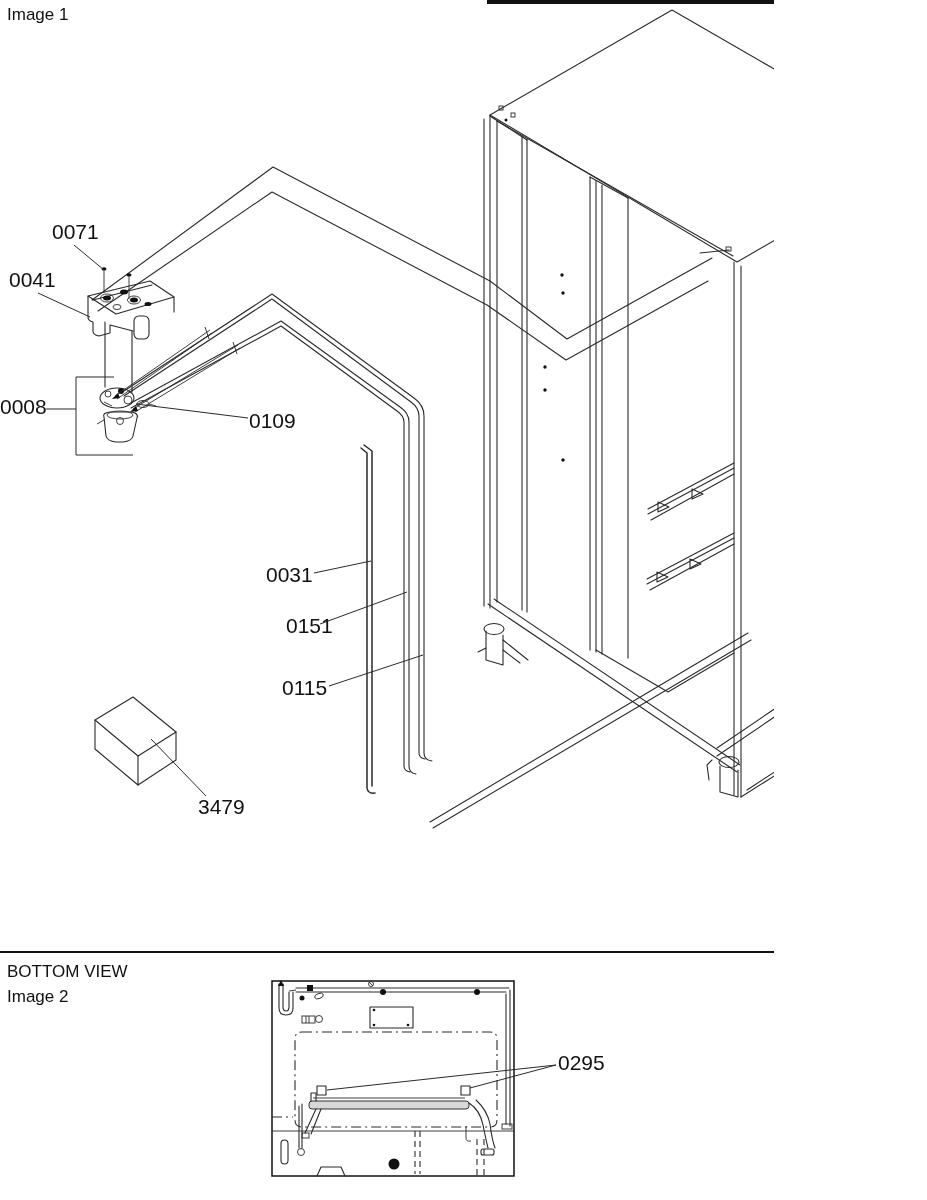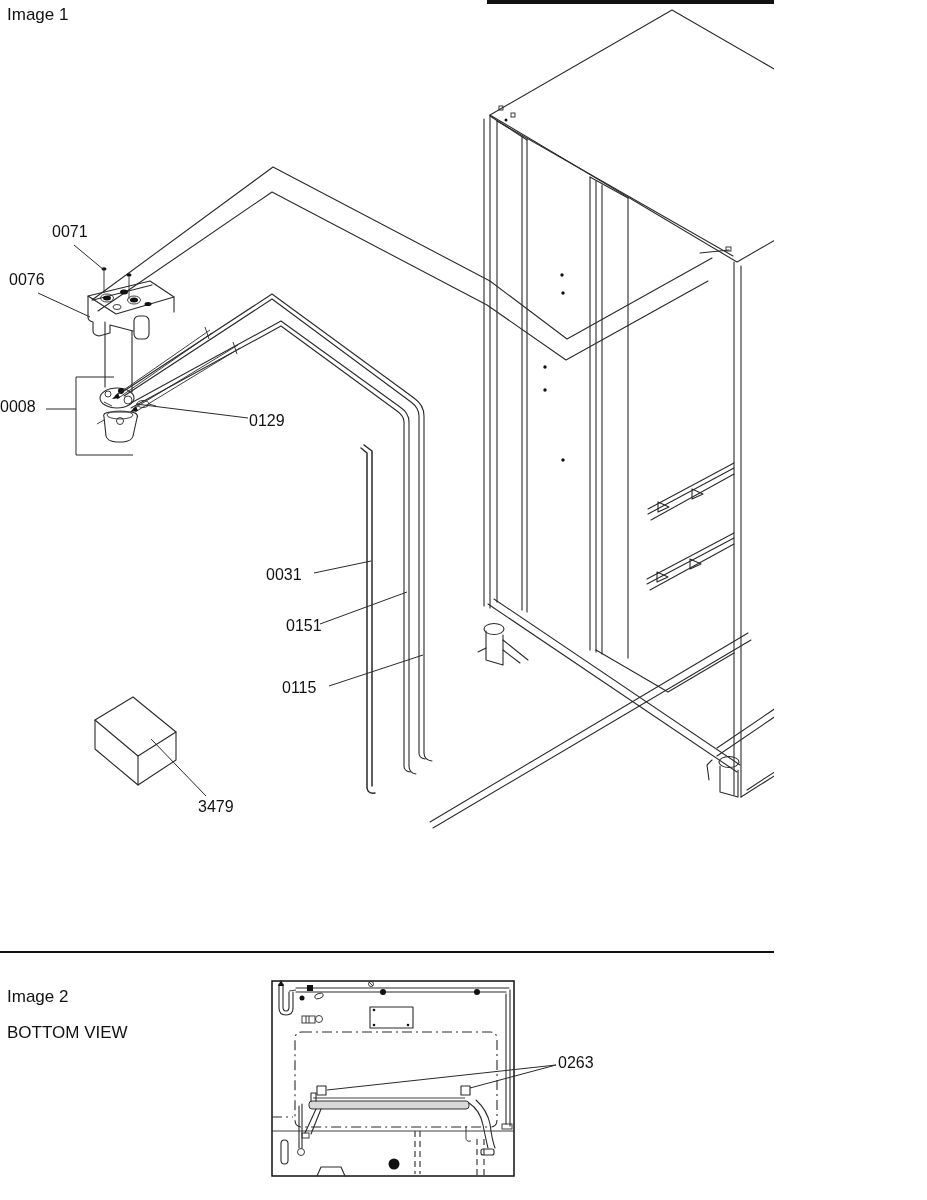--- a/index.html
+++ b/index.html
@@ -1,19 +1,19 @@
 <!DOCTYPE html>
 <html><head>
 <meta charset="utf-8">
 <style>
   html,body{margin:0;padding:0;background:#ffffff;}
   .canvas{position:relative;width:774px;height:1200px;background:#ffffff;overflow:hidden;
           font-family:"Liberation Sans", sans-serif;color:#111;}
   .canvas svg{position:absolute;left:0;top:0;}
-  .lbl{position:absolute;font-size:16px;line-height:19px;color:#111;white-space:nowrap;}
+  .lbl{position:absolute;font-size:21px;line-height:19px;color:#111;white-space:nowrap;}
   .title-lbl{position:absolute;font-size:17px;line-height:19px;color:#111;white-space:nowrap;}
   .ln{stroke:#2a2a2a;stroke-width:1.1;fill:none;stroke-linejoin:round;stroke-linecap:round;}
   .thin{stroke:#2a2a2a;stroke-width:0.9;fill:none;}
   .leader{stroke:#2a2a2a;stroke-width:1;fill:none;}
   .blk{fill:#111;stroke:none;}
   .dashdot{stroke:#2a2a2a;stroke-width:1.1;fill:none;stroke-dasharray:10 4 2 4;}
   .dash{stroke:#2a2a2a;stroke-width:1.1;fill:none;stroke-dasharray:6 4;}
 </style>
 </head>
 <body>
@@ -266,25 +266,25 @@
     <g>
       <path class="leader" d="M556,1065 L327,1090"></path>
       <path class="leader" d="M556,1065 L470,1088"></path>
     </g>
   </g>
 </svg>
 
 <div class="title-lbl" style="left:7px;top:5px">Image 1</div>
 
 <div class="lbl" style="left:52px;top:222px">0071</div>
-<div class="lbl" style="left:9px;top:270px">0076</div>
+<div class="lbl" style="left:9px;top:270px">0041</div>
 <div class="lbl" style="left:0px;top:397px">0008</div>
-<div class="lbl" style="left:249px;top:411px">0129</div>
+<div class="lbl" style="left:249px;top:411px">0109</div>
 <div class="lbl" style="left:266px;top:565px">0031</div>
 <div class="lbl" style="left:286px;top:616px">0151</div>
 <div class="lbl" style="left:282px;top:678px">0115</div>
 <div class="lbl" style="left:198px;top:797px">3479</div>
 
 <div class="title-lbl" style="left:7px;top:987px">Image 2</div>
-<div class="title-lbl" style="left:7px;top:1023px">BOTTOM VIEW</div>
-<div class="lbl" style="left:558px;top:1053px">0263</div>
+<div class="title-lbl" style="left:7px;top:962px">BOTTOM VIEW</div>
+<div class="lbl" style="left:558px;top:1053px">0295</div>
 
 </div>
 
 </body></html>

